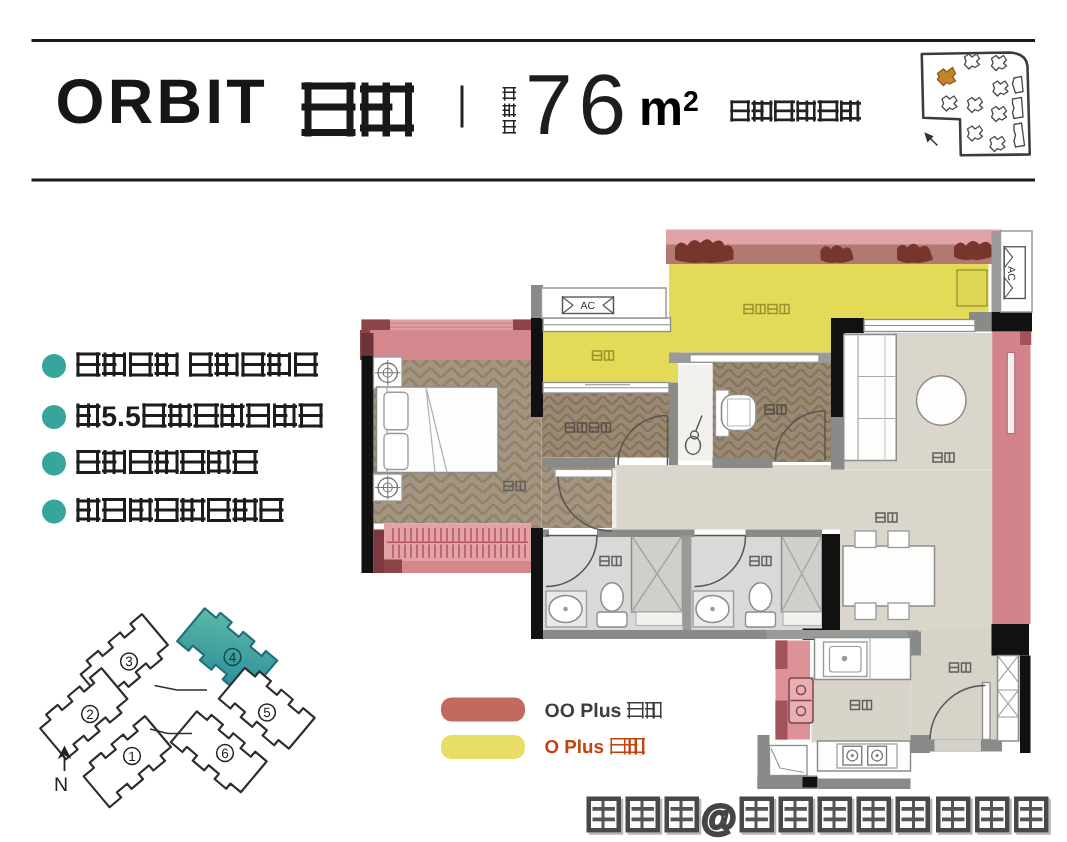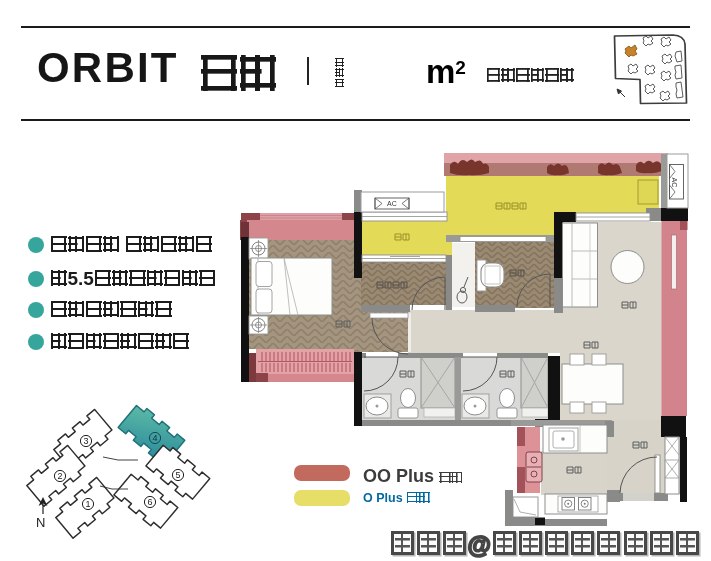--- a/index.html
+++ b/index.html
@@ -36,40 +36,41 @@
 <div class="abs" style="left:21px;top:119px;width:669px;height:2px;background:#1a1a1a"></div>
 
 <div class="abs" style="left:37px;top:44px;font-size:42px;font-weight:bold;letter-spacing:2.2px;color:#161616">ORBIT</div>
 
 <div class="abs" style="left:200px;top:50px;font-size:42px;color:#181818"><span class="cj"></span><span class="cj v"></span></div>
 
 <div class="abs" style="left:307px;top:57px;width:2px;height:28px;background:#222"></div>
 
 <div class="abs" style="left:335px;top:58px;width:11px;font-size:10px;color:#222;line-height:10.3px"><span class="cj"></span><span class="cj v"></span><span class="cj"></span></div>
 
+<div class="abs" style="left:350px;top:37px;font-size:57px;color:#1d1d1d;letter-spacing:4px">76</div>
 
 <div class="abs" style="left:426px;top:53px;font-size:33px;font-weight:bold;color:#000000">m<span style="font-size:19px;vertical-align:9px">2</span></div>
 
 <div class="abs" style="left:486px;top:67px;font-size:16px;color:#222"><span class="cj"></span><span class="cj v"></span><span class="cj"></span><span class="cj v"></span><span class="cj"></span><span class="cj v"></span></div>
 
 <div class="abs" style="left:28px;top:234px;font-size:19px;font-weight:bold;color:#1c1c1c"><span style="display:inline-block;width:16px;height:16px;border-radius:50%;background:#36a69d;margin-right:6px;vertical-align:-2px"></span><span class="cj"></span><span class="cj v"></span><span class="cj"></span><span class="cj v"></span>&nbsp;<span class="cj"></span><span class="cj v"></span><span class="cj"></span><span class="cj v"></span><span class="cj"></span></div>
 
 <div class="abs" style="left:28px;top:268px;font-size:19px;font-weight:bold;color:#1c1c1c"><span style="display:inline-block;width:16px;height:16px;border-radius:50%;background:#36a69d;margin-right:6px;vertical-align:-2px"></span><span class="cj v"></span>5.5<span class="cj"></span><span class="cj v"></span><span class="cj"></span><span class="cj v"></span><span class="cj"></span><span class="cj v"></span><span class="cj"></span></div>
 
 <div class="abs" style="left:28px;top:299px;font-size:19px;font-weight:bold;color:#1c1c1c"><span style="display:inline-block;width:16px;height:16px;border-radius:50%;background:#36a69d;margin-right:6px;vertical-align:-2px"></span><span class="cj"></span><span class="cj v"></span><span class="cj"></span><span class="cj v"></span><span class="cj"></span><span class="cj v"></span><span class="cj"></span></div>
 
 <div class="abs" style="left:28px;top:331px;font-size:19px;font-weight:bold;color:#1c1c1c"><span style="display:inline-block;width:16px;height:16px;border-radius:50%;background:#36a69d;margin-right:6px;vertical-align:-2px"></span><span class="cj v"></span><span class="cj"></span><span class="cj v"></span><span class="cj"></span><span class="cj v"></span><span class="cj"></span><span class="cj v"></span><span class="cj"></span></div>
 
 <div class="abs" style="left:294px;top:465px;width:56px;height:16px;border-radius:7px;background:#c36a5f"></div>
 
-<div class="abs" style="left:363px;top:466px;font-size:18px;font-weight:bold;color:#3c3c3c">OO Plus <span class="cj" style="font-size:13px"></span><span class="cj v" style="font-size:13px"></span></div>
+<div class="abs" style="left:363px;top:466px;font-size:13px;font-weight:bold;color:#3c3c3c">OO Plus <span class="cj" style="font-size:13px"></span><span class="cj v" style="font-size:13px"></span></div>
 
 <div class="abs" style="left:294px;top:490px;width:56px;height:16px;border-radius:7px;background:#e6de66"></div>
 
-<div class="abs" style="left:363px;top:491px;font-size:12.5px;font-weight:bold;color:#0369a1">O Plus <span class="cj" style="font-size:13px"></span><span class="cj v" style="font-size:13px"></span></div>
+<div class="abs" style="left:363px;top:491px;font-size:12.5px;font-weight:bold;color:#c2410c">O Plus <span class="cj" style="font-size:13px"></span><span class="cj v" style="font-size:13px"></span></div>
 
 <div class="abs" style="left:389px;top:531px;white-space:nowrap"><span class="wm"></span><span class="wm"></span><span class="wm"></span><span style="font-size:24px;font-weight:bold;color:#fff;-webkit-text-stroke:2px #454545;vertical-align:2px">@</span><span class="wm"></span><span class="wm"></span><span class="wm"></span><span class="wm"></span><span class="wm"></span><span class="wm"></span><span class="wm"></span><span class="wm"></span></div>
 
 <svg class="abs" style="left:0;top:0" width="711" height="561" viewBox="0 0 711 561">
 <defs>
 <pattern id="hb1" width="14" height="7" patternUnits="userSpaceOnUse">
 <rect width="14" height="7" fill="#a49580"></rect>
 <path d="M0 7L7 0M7 0L14 7" stroke="#91816b" stroke-width="1.7" fill="none"></path>
 </pattern>
 <pattern id="hb2" width="12" height="6" patternUnits="userSpaceOnUse">

